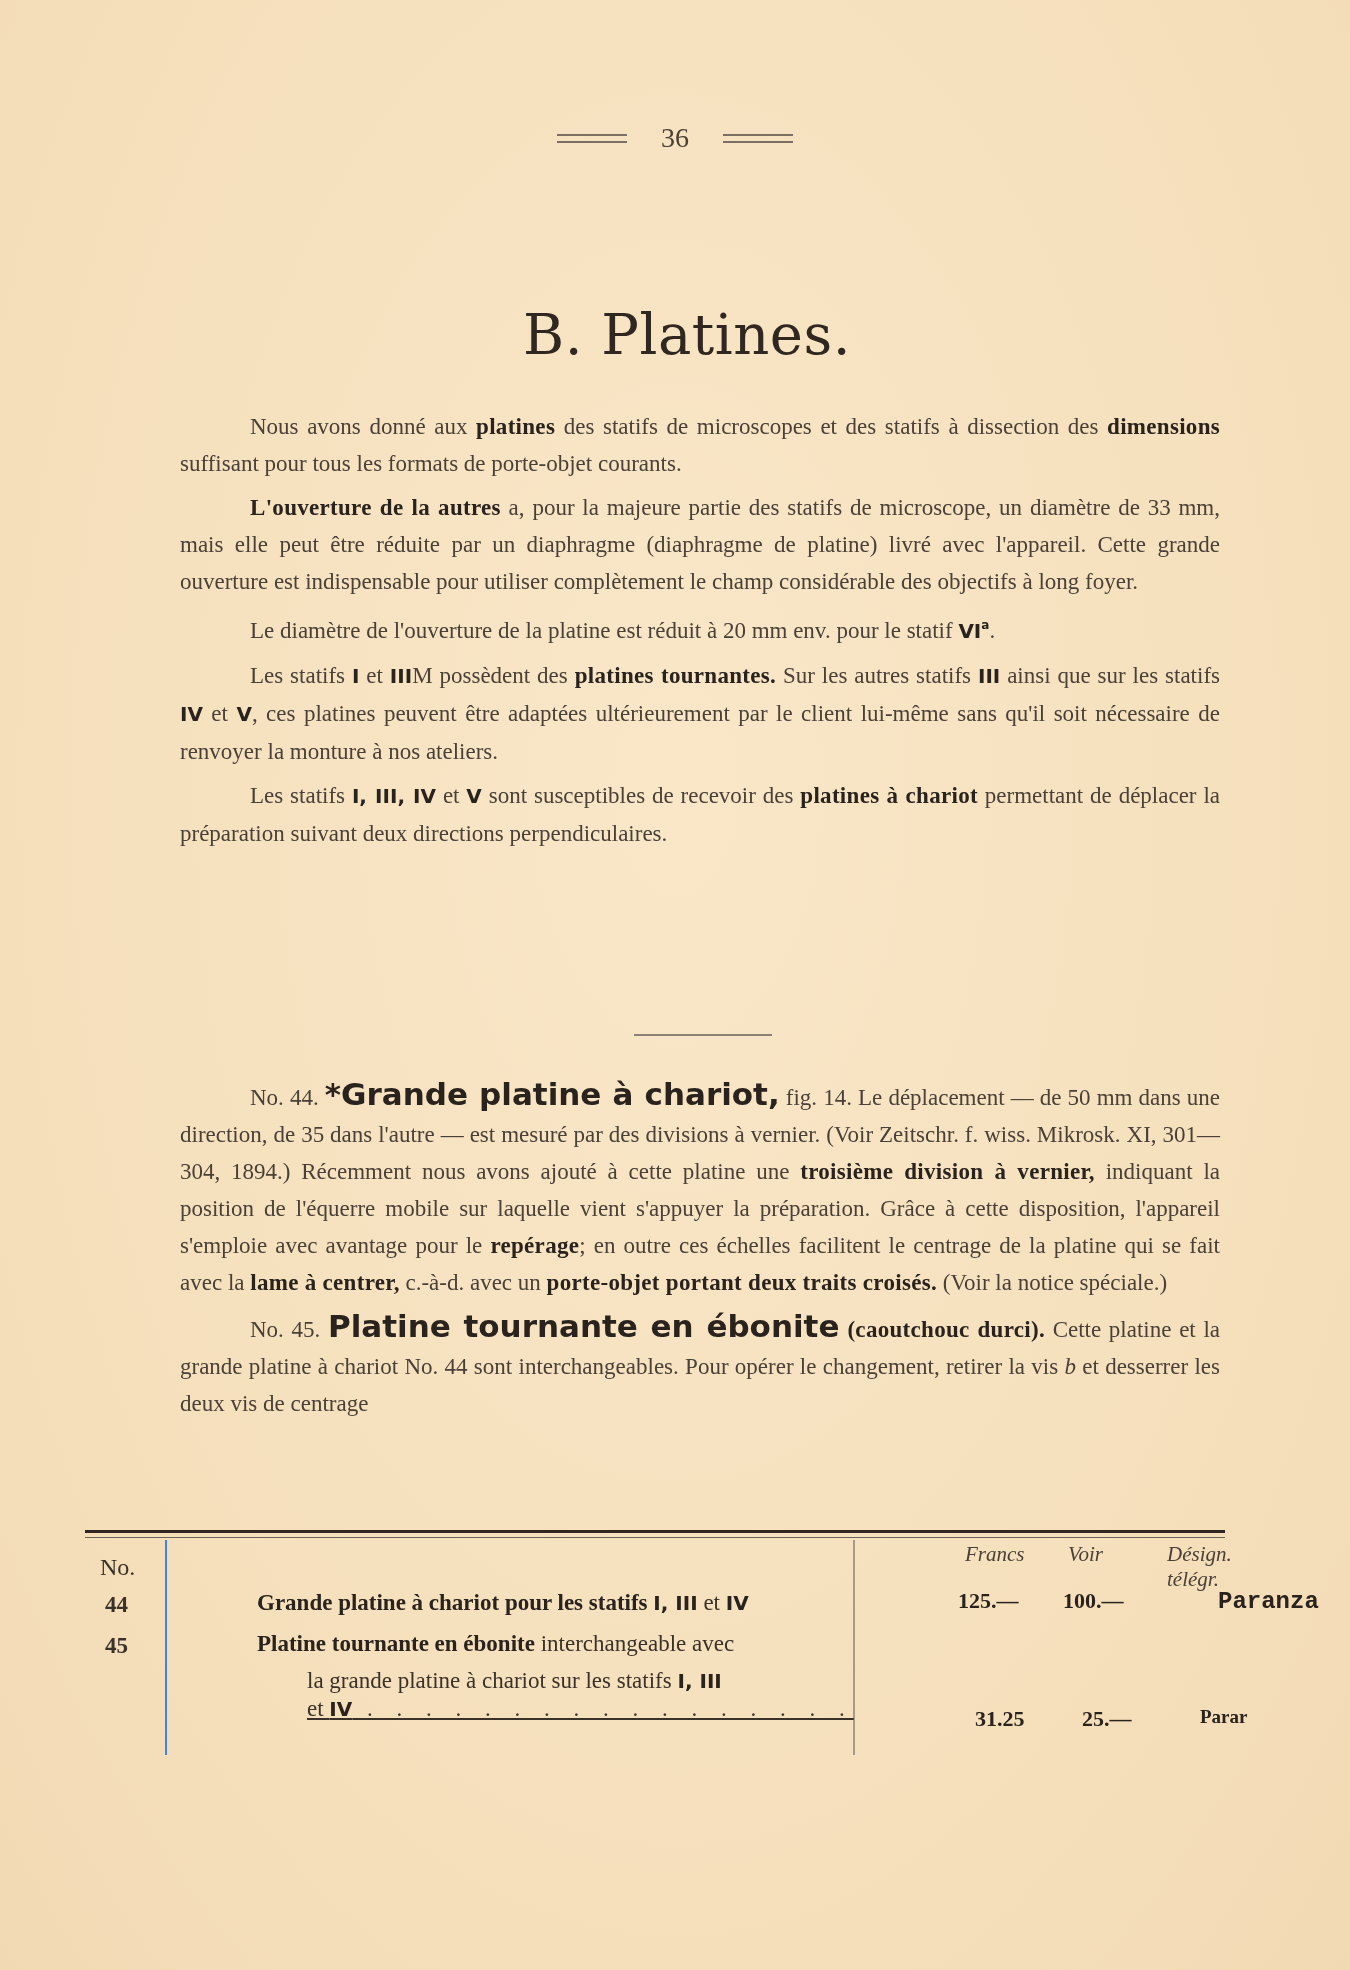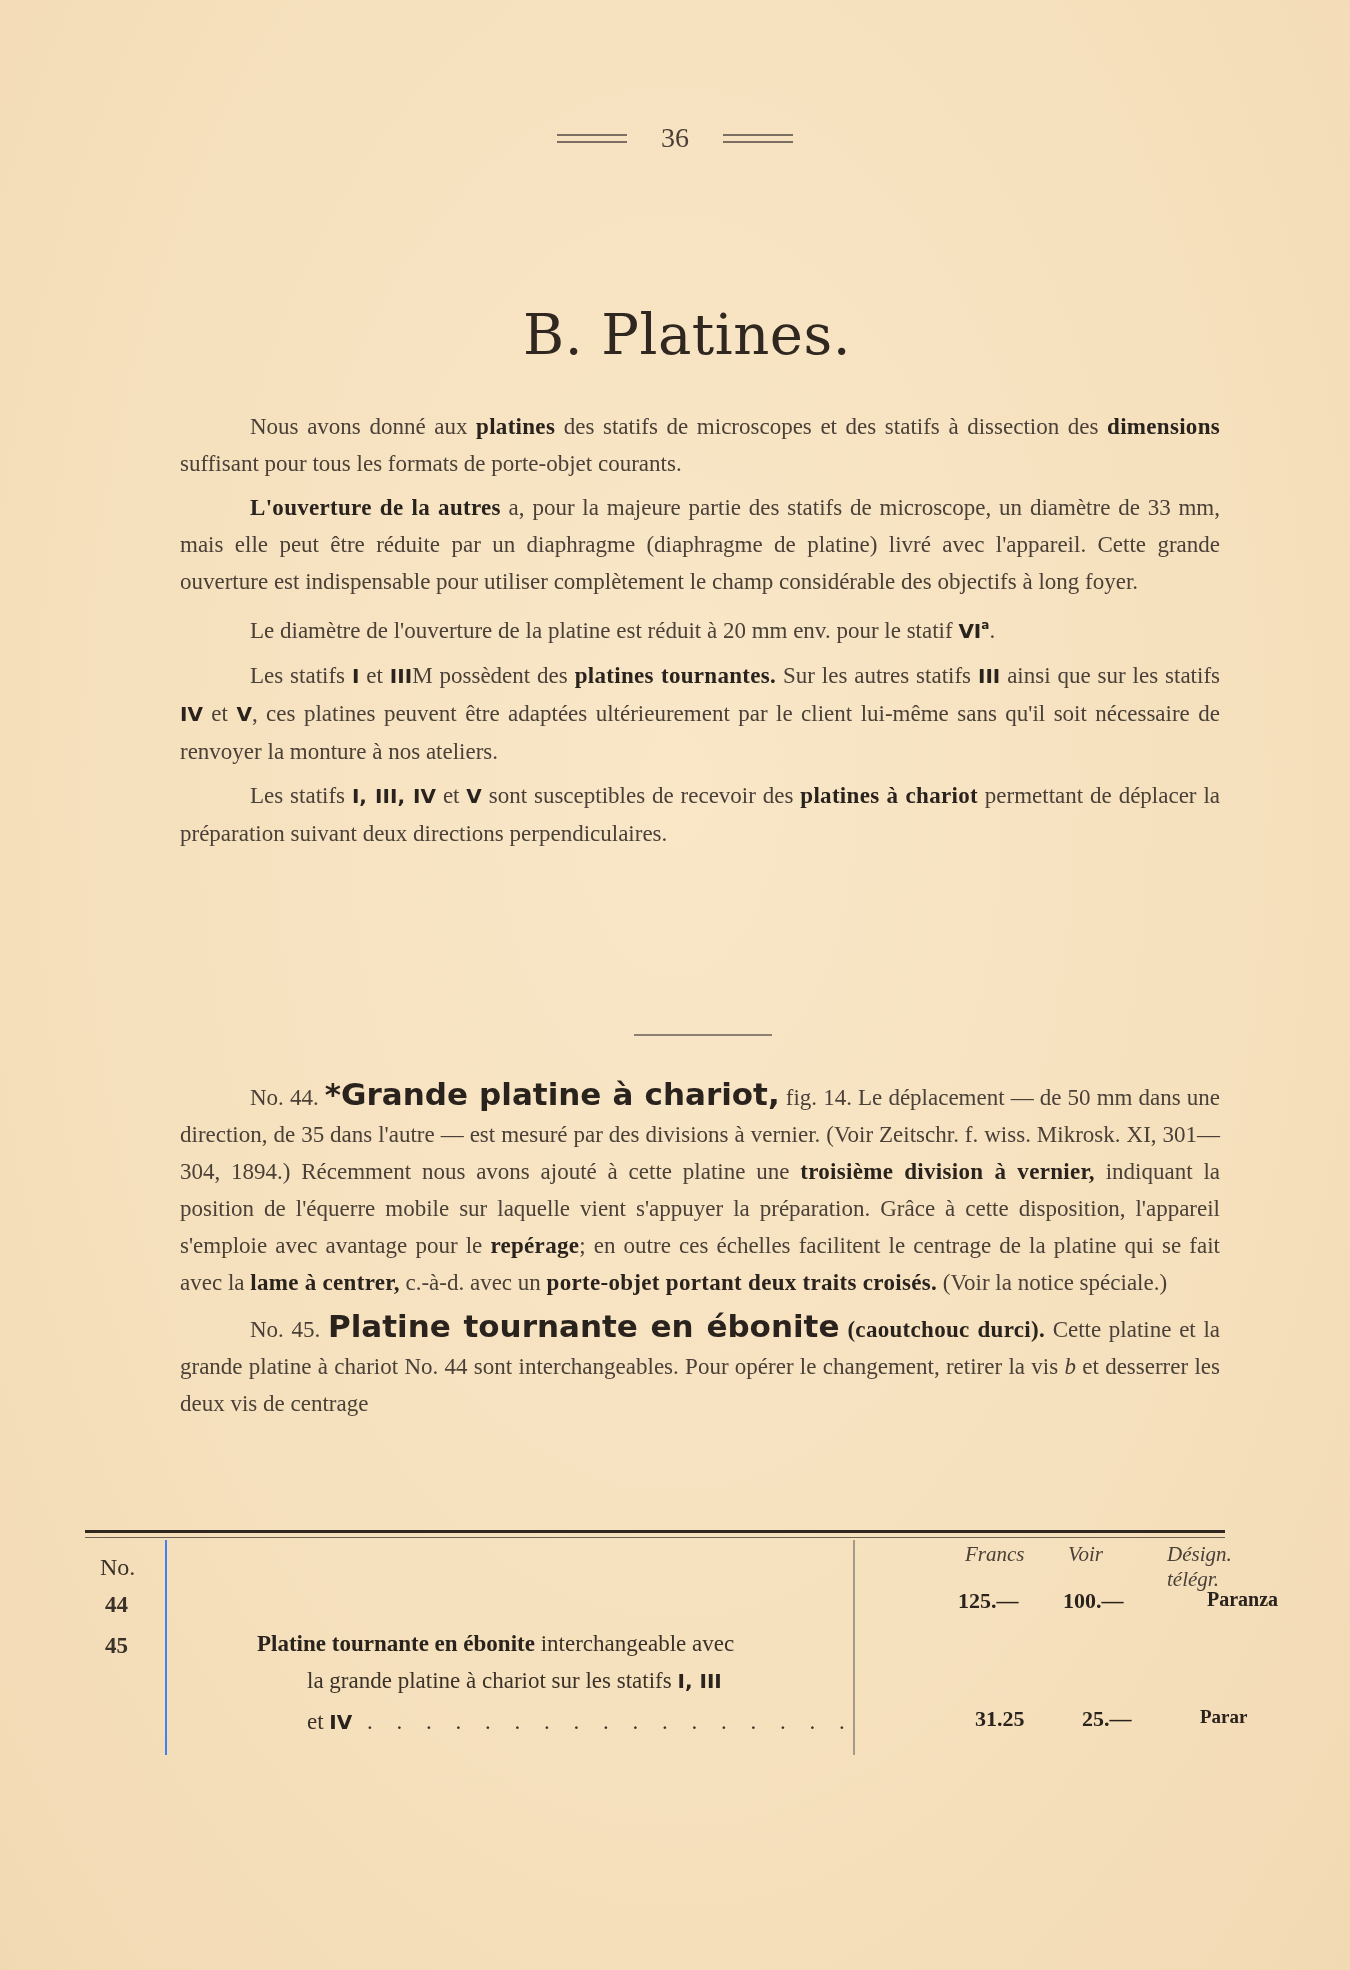--- a/index.html
+++ b/index.html
@@ -37,27 +37,27 @@
   .tbl { position: absolute; top: 1540px; left: 85px; width: 1140px; height: 215px; font-size: 23px; color: #3a3128; }
   .col-no { position: absolute; left: 0; top: 0; width: 80px; height: 215px; border-right: 2px solid #3b82f6; }
   .col-desc { position: absolute; left: 80px; top: 0; width: 688px; height: 215px; border-right: 2px solid #a69a8b; }
   .col-right { position: absolute; left: 770px; top: 0; width: 370px; height: 215px; }
   .no-hdr { position: absolute; top: 14px; left: 15px; font-size: 24px; }
   .no-44 { position: absolute; top: 52px; left: 20px; font-weight: bold; }
   .no-45 { position: absolute; top: 93px; left: 20px; font-weight: bold; }
   .d1 { position: absolute; top: 50px; left: 92px; white-space: nowrap; }
   .d2 { position: absolute; top: 91px; left: 92px; white-space: nowrap; }
   .d3 { position: absolute; top: 128px; left: 142px; white-space: nowrap; }
-  .d4 { position: absolute; top: 169px; left: 142px; white-space: nowrap; }
+  .d4 { position: absolute; top: 156px; left: 142px; white-space: nowrap; text-decoration: underline; }
   .dots { letter-spacing: 9px; }
   .tbl b { font-weight: bold; color: #2a231d; }
   .hdr-it { position: absolute; top: 2px; font-style: italic; font-size: 21px; color: #4a4037; }
   .h-fr { left: 110px; } .h-mk { left: 213px; } .h-ds { left: 312px; }
   .val { position: absolute; font-weight: bold; font-size: 22px; color: #2a231d; }
-  .v1fr { top: 48px; left: 103px; } .v1mk { top: 48px; left: 208px; } .v1ds { top: 48px; left: 352px; font-size: 20px; }
+  .v1fr { top: 48px; left: 103px; } .v1mk { top: 48px; left: 208px; } .v1ds { top: 48px; left: 363px; font-size: 24px; font-family: Liberation Mono, monospace; }
   .v2fr { top: 166px; left: 120px; } .v2mk { top: 166px; left: 227px; } .v2ds { top: 166px; left: 345px; font-size: 19px; }
 </style>
 </head>
 <body>
 
 <div class="page-header">
   <div class="dbl-rule"></div>
   <span class="page-number">36</span>
   <div class="dbl-rule"></div>
 </div>
@@ -81,20 +81,21 @@
 
 <div class="table-rule"></div>
 
 <div class="tbl">
   <div class="col-no">
     <span class="no-hdr">No.</span>
     <span class="no-44">44</span>
     <span class="no-45">45</span>
   </div>
   <div class="col-desc">
+    <div class="d1"><b>Grande platine à chariot pour les statifs </b><span class="roman">I, III</span><span> et </span><span class="roman">IV</span></div>
     <div class="d2"><b>Platine tournante en ébonite</b><span> interchangeable avec</span></div>
     <div class="d3"><span>la grande platine à chariot sur les statifs </span><span class="roman">I, III</span></div>
     <div class="d4"><span>et </span><span class="roman">IV</span><span class="dots"> . . . . . . . . . . . . . . . . .</span></div>
   </div>
   <div class="col-right">
     <span class="hdr-it h-fr">Francs</span>
     <span class="hdr-it h-mk">Voir</span>
     <span class="hdr-it h-ds">Désign. télégr.</span>
     <span class="val v1fr">125.—</span>
     <span class="val v1mk">100.—</span>

